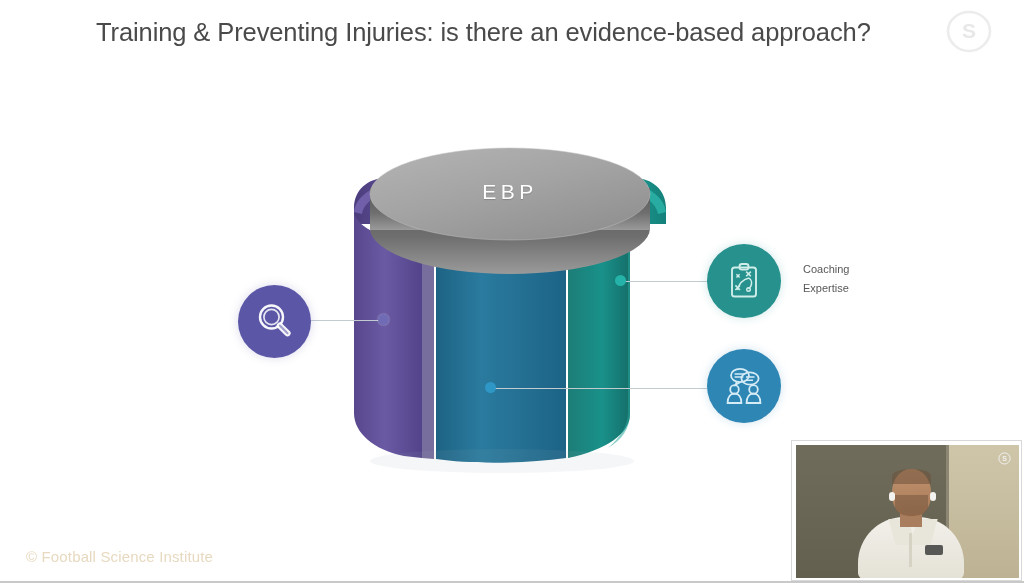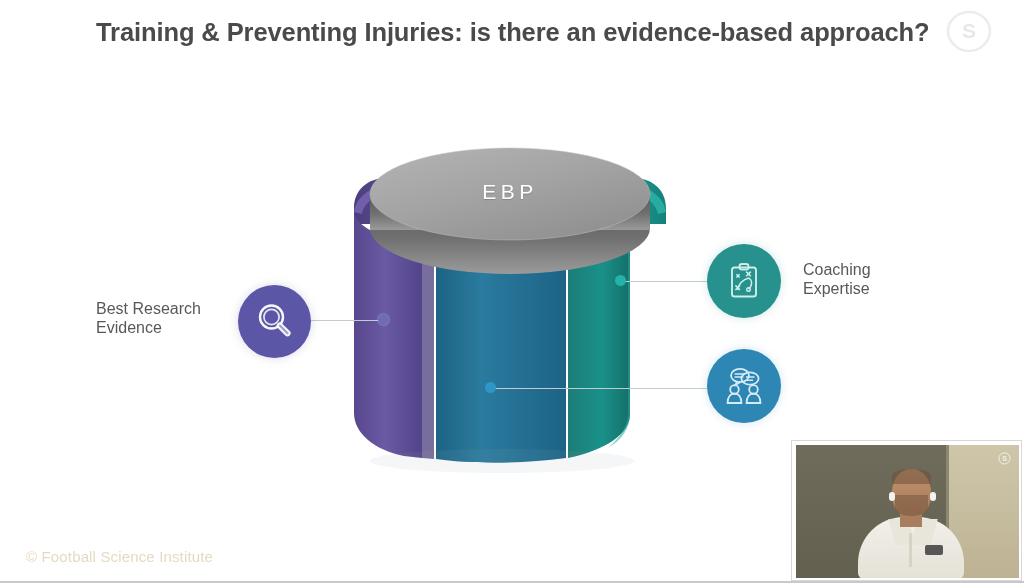--- a/index.html
+++ b/index.html
@@ -33,21 +33,21 @@
   
   .slide-title {
     position: absolute;
     left: 96px;
     top: 14px;
     width: 830px;
     font-size: 25.5px;
     line-height: 36px;
     color: #4a4a4a;
     letter-spacing: -0.1px;
-    font-weight: 700;
+    font-weight: 400;
     white-space: nowrap;
   }
 
   
   .skype-watermark {
     position: absolute;
     left: 942px;
     top: 8px;
     width: 54px;
     height: 48px;
@@ -137,21 +137,21 @@
   }
   .bubble-players {
     left: 707px; top: 349px; width: 74px; height: 74px;
     background: #2d86b4;
     box-shadow: 0 0 10px rgba(45,134,180,0.22);
   }
 
   
   .node-label {
     position: absolute;
-    font-size: 16px;
+    font-size: 11px;
     line-height: 19px;
     color: #58585a;
     white-space: pre-line;
   }
   .label-research { left: 96px;  top: 299px; width: 140px; }
   .label-coaching { left: 803px; top: 260px; width: 160px; }
   .label-players  { left: 803px; top: 370px; width: 160px; }
 
   
   .webcam-pip {
@@ -384,22 +384,20 @@
 
           <circle cx="13.5" cy="26.5" r="4.3" fill="none" stroke="#d5ecf6" stroke-width="1.8"></circle>
           <path d="M6.6 40 C6.6 33.6 9.8 30.5 13.5 30.5 C17.2 30.5 20.4 33.6 20.4 40 Z" fill="none" stroke="#d5ecf6" stroke-width="1.8"></path>
 
           <circle cx="32.5" cy="26.5" r="4.3" fill="none" stroke="#d5ecf6" stroke-width="1.8"></circle>
           <path d="M25.6 40 C25.6 33.6 28.8 30.5 32.5 30.5 C36.2 30.5 39.4 33.6 39.4 40 Z" fill="none" stroke="#d5ecf6" stroke-width="1.8"></path>
         </svg>
       </span>
     </div>
 
-    <div class="node-label label-research">Best Research
-Evidence</div>
     <div class="node-label label-coaching">Coaching
 Expertise</div>
   </div>
 
   <div class="footer-credit">© Football Science Institute</div>
 
   <div class="webcam-pip">
     <div class="webcam-frame">
       <div class="wall-left"></div>
       <div class="wall-right"></div>

